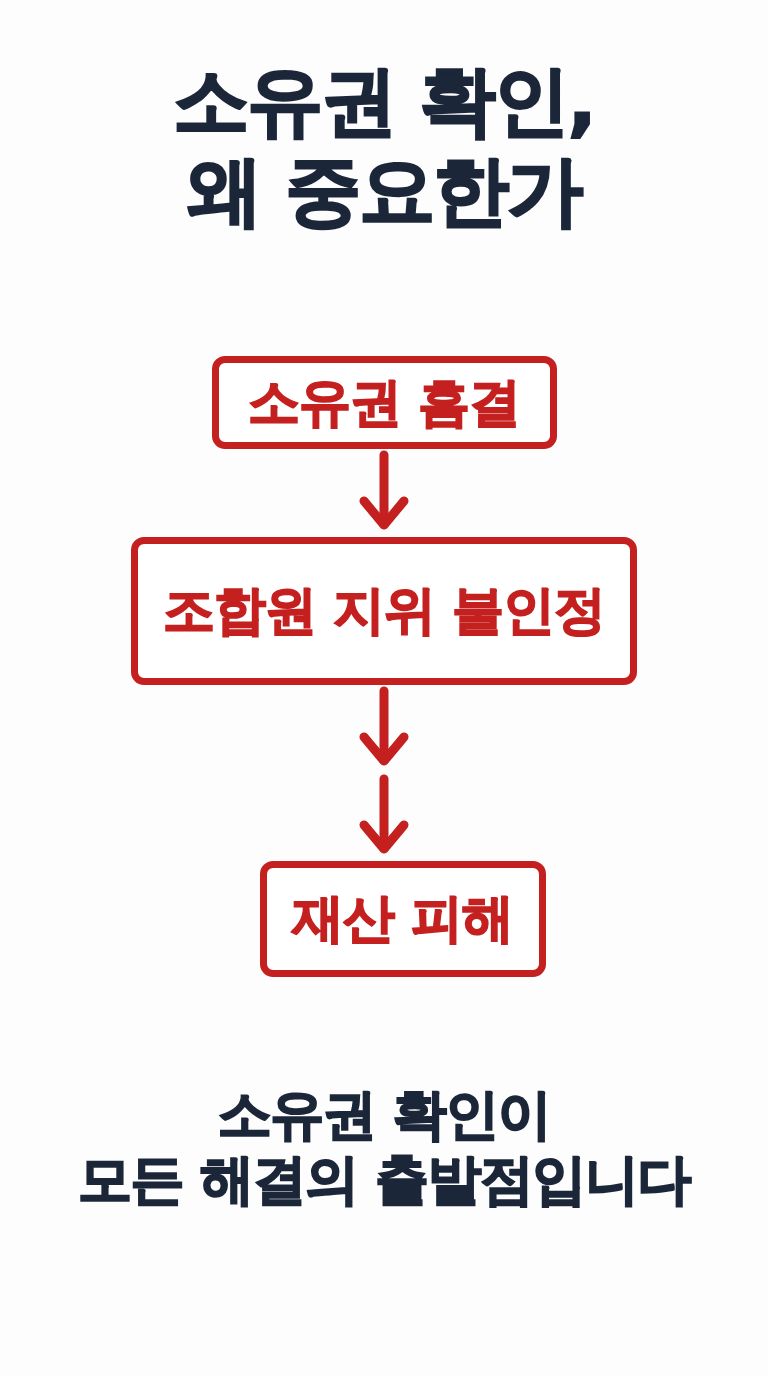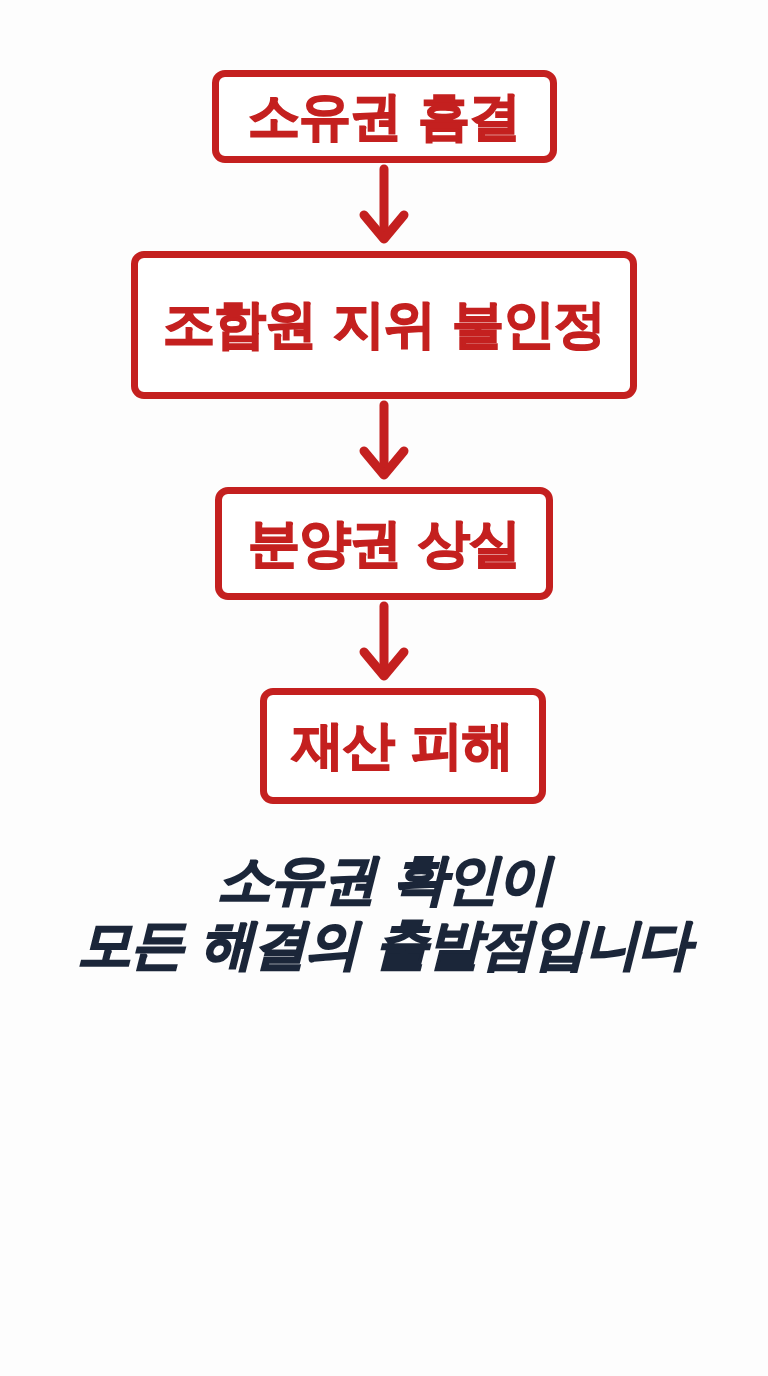--- a/index.html
+++ b/index.html
@@ -71,37 +71,38 @@
   
   .arrow {
     width: 56px;
     height: 88px;
     display: block;
   }
   .arrow svg { display: block; width: 56px; height: 88px; }
 
   
   .footer-note {
-    margin-top: 44px;
+    margin-top: 106px;
     text-align: center;
     color: #1b2639;
     font-weight: 900;
     font-size: 54px;
     line-height: 1.2;
     letter-spacing: -1.5px;
     white-space: pre-line;
-    font-style: italic;
     -webkit-text-stroke: 1.8px #1b2639;
   }
 </style>
 </head>
 <body>
 
 <div class="poster">
 
+  <h1 class="headline">소유권 확인,
+왜 중요한가</h1>
 
   <div class="flow">
 
     <div class="node n1">
       <span>소유권 흠결</span>
     </div>
 
     <div class="arrow">
       <svg viewBox="0 0 56 88" xmlns="http://www.w3.org/2000/svg" aria-hidden="true">
         <line x1="28" y1="6" x2="28" y2="74" stroke="#c4201f" stroke-width="9" stroke-linecap="round"></line>
@@ -113,23 +114,20 @@
       <span>조합원 지위 불인정</span>
     </div>
 
     <div class="arrow">
       <svg viewBox="0 0 56 88" xmlns="http://www.w3.org/2000/svg" aria-hidden="true">
         <line x1="28" y1="6" x2="28" y2="74" stroke="#c4201f" stroke-width="9" stroke-linecap="round"></line>
         <polyline points="8,52 28,76 48,52" fill="none" stroke="#c4201f" stroke-width="9" stroke-linecap="round" stroke-linejoin="round"></polyline>
       </svg>
     </div>
 
-    <div class="node n3">
-      <span>분양권 상실</span>
-    </div>
 
     <div class="arrow">
       <svg viewBox="0 0 56 88" xmlns="http://www.w3.org/2000/svg" aria-hidden="true">
         <line x1="28" y1="6" x2="28" y2="74" stroke="#c4201f" stroke-width="9" stroke-linecap="round"></line>
         <polyline points="8,52 28,76 48,52" fill="none" stroke="#c4201f" stroke-width="9" stroke-linecap="round" stroke-linejoin="round"></polyline>
       </svg>
     </div>
 
     <div class="node n4">
       <span>재산 피해</span>

